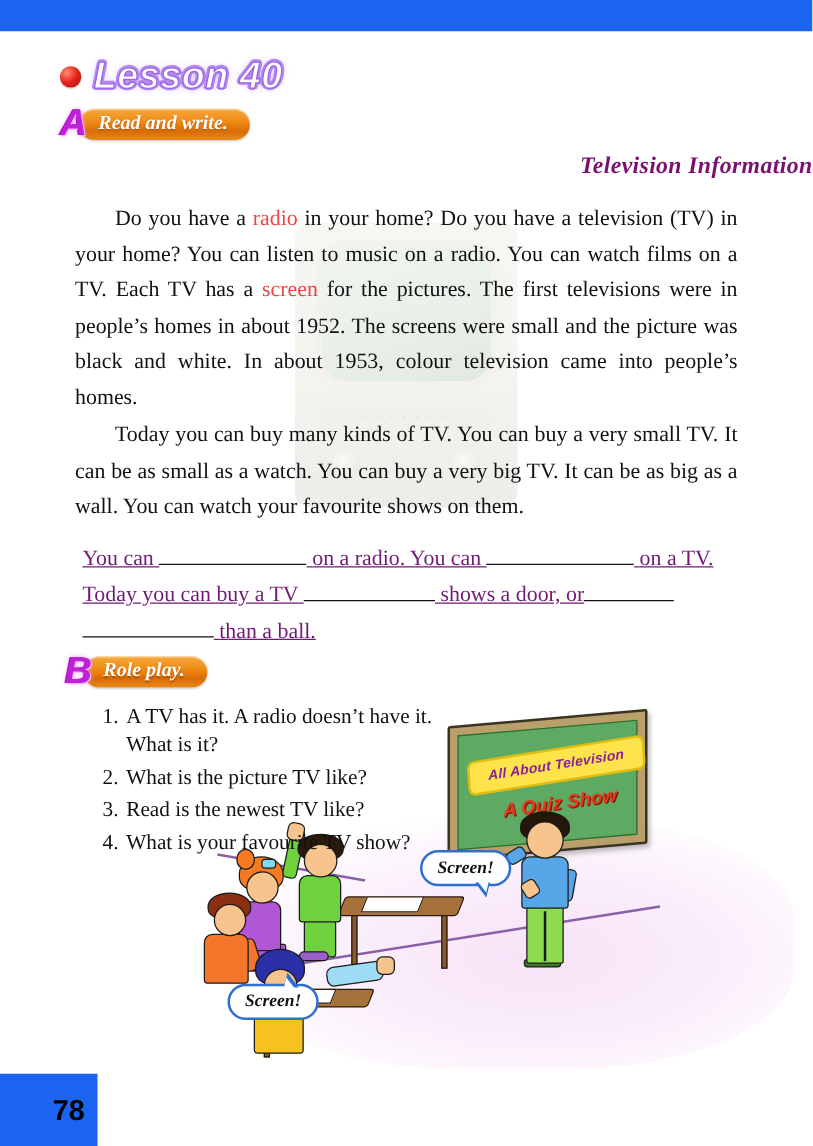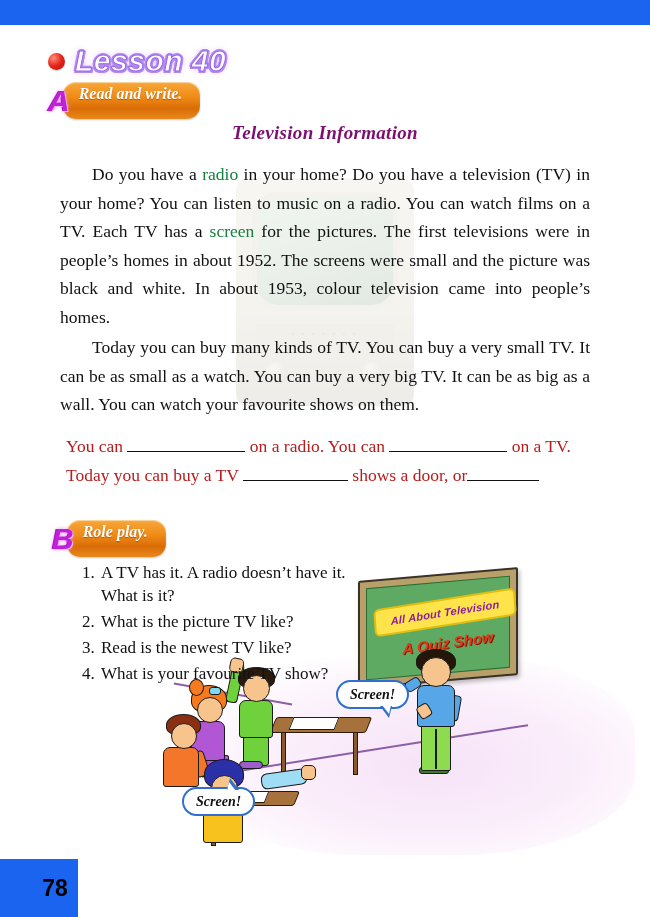--- a/index.html
+++ b/index.html
@@ -57,37 +57,37 @@
   .sec-letter {
     font-family: "Liberation Sans", sans-serif;
     font-weight: bold; font-style: italic; font-size: 30px;
     color: #c020d8;
     text-shadow: 1px 1px 0 #f2b8fb, -1px 0 0 #a810c0, 0 0 4px #e89bf5;
     position: relative; z-index: 3; margin-right: -7px;
   }
   .sec-pill {
     background: linear-gradient(180deg, #f6a83c 0%, #ef8a14 42%, #d96c06 72%, #e8891b 100%);
     border-radius: 13px;
-    padding: 3px 18px 16px 16px;
+    padding: 3px 18px 4px 16px;
     box-shadow: inset 0 1px 1px rgba(255,255,255,.55), 0 1px 2px rgba(0,0,0,.22);
     position: relative; z-index: 2;
   }
   .sec-pill-text {
     font-family: "Liberation Serif", serif;
     font-weight: bold; font-style: italic; font-size: 16px;
     color: #ffffff; white-space: nowrap;
     text-shadow: 0 1px 1px rgba(120,50,0,.5);
   }
   #sec-a { left: 48px; top: 82px; }
   #sec-b { left: 52px; top: 520px; }
 
   
   .read-title {
     position: absolute; left: 0; top: 122px; width: 650px;
-    text-align: center;
+    text-align: right;
     font-family: "Liberation Serif", serif;
     font-weight: bold; font-style: italic; font-size: 19px;
     color: #7b1070;
     letter-spacing: .3px;
   }
 
   
   .tv-watermark {
     position: absolute; left: 236px; top: 178px;
     width: 178px; height: 228px;
@@ -122,30 +122,31 @@
   
   .article {
     position: absolute; left: 60px; top: 160px; width: 530px; z-index: 1;
   }
   .para {
     font-family: "Liberation Serif", serif;
     font-size: 17.5px; line-height: 28.5px;
     color: #111; text-align: justify; text-indent: 32px;
     margin-bottom: 2px;
   }
-  .hl-blue { color: #15803d; }
+  .hl-blue { color: #ef4444; }
 
   
   .exercise {
     position: absolute; left: 66px; top: 432px; width: 518px; z-index: 1;
   }
   .ex-line {
     font-family: "Liberation Serif", serif;
-    font-size: 17.5px; line-height: 29px; color: #b91c1c;
+    font-size: 17.5px; line-height: 29px; color: #701a75;
     white-space: nowrap;
+    text-decoration: underline;
   }
   .blank {
     display: inline-block; border-bottom: 1.4px solid #111;
     vertical-align: baseline; height: 15px;
   }
   .bl-lg { width: 118px; }
   .bl-md { width: 105px; }
   .bl-sm { width: 72px; }
 
   
@@ -363,20 +364,21 @@
   </div>
 
   <div class="article">
     <p class="para"><span>Do you have a </span><span class="hl-blue">radio</span><span> in your home? Do you have a television (TV) in your home? You can listen to music on a radio. You can watch films on a TV. Each TV has a </span><span class="hl-blue">screen</span><span> for the pictures. The first televisions were in people’s homes in about 1952. The screens were small and the picture was black and white. In about 1953, colour television came into people’s homes.</span></p>
     <p class="para">Today you can buy many kinds of TV. You can buy a very small TV. It can be as small as a watch. You can buy a very big TV. It can be as big as a wall. You can watch your favourite shows on them.</p>
   </div>
 
   <div class="exercise">
     <div class="ex-line"><span>You can</span> <span class="blank bl-lg"></span> <span>on a radio. You can</span> <span class="blank bl-lg"></span> <span>on a TV.</span></div>
     <div class="ex-line"><span>Today you can buy a TV</span> <span class="blank bl-md"></span> <span>shows a door, or</span><span class="blank bl-sm"></span></div>
+    <div class="ex-line"><span class="blank bl-md"></span> <span>than a ball.</span></div>
   </div>
 
   <div class="sec" id="sec-b">
     <span class="sec-letter">B</span>
     <span class="sec-pill">
       <span class="sec-pill-text">Role play.</span>
     </span>
   </div>
 
   <div class="questions">

